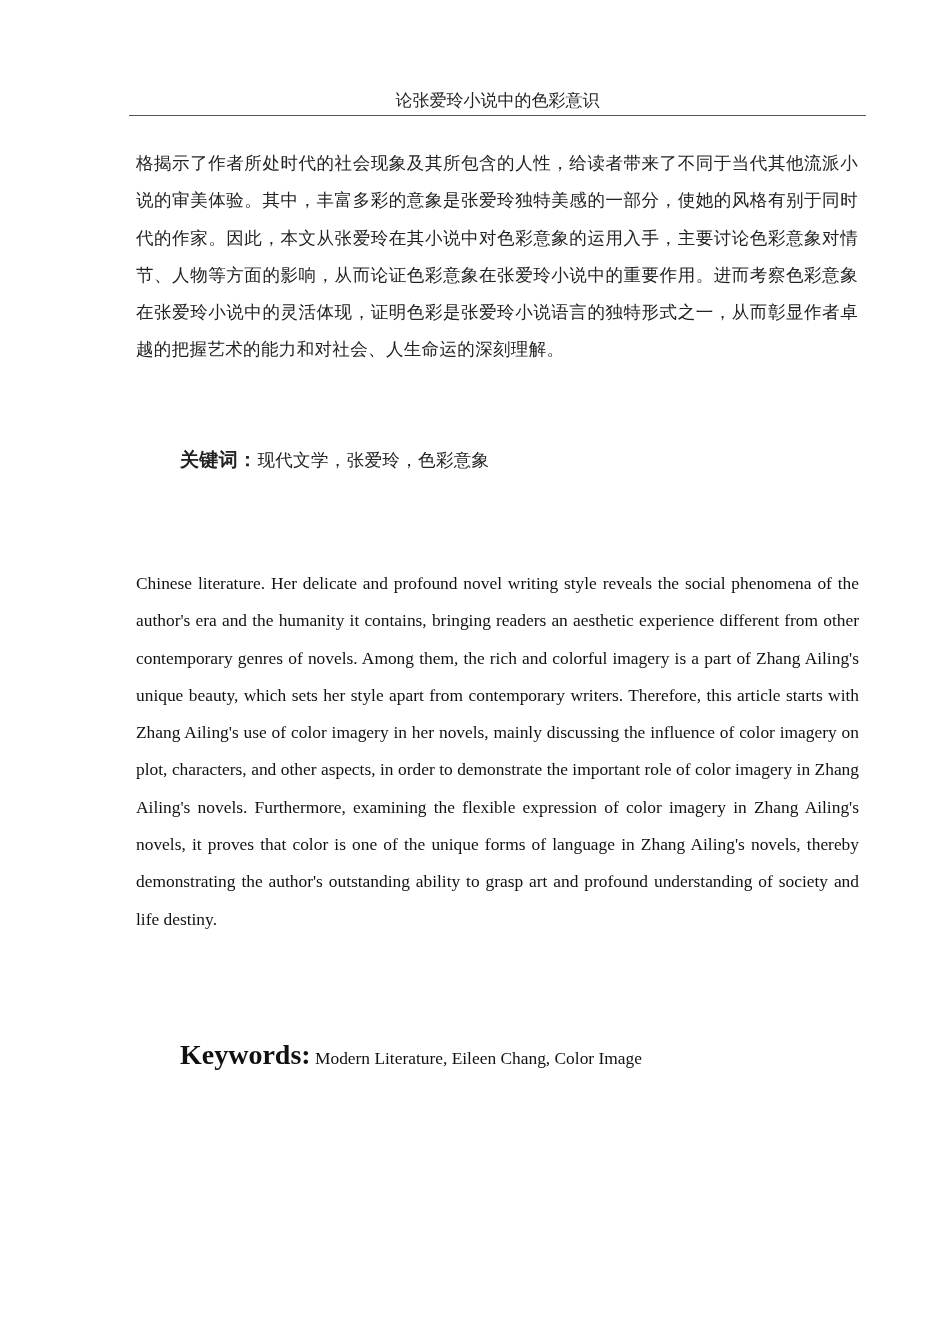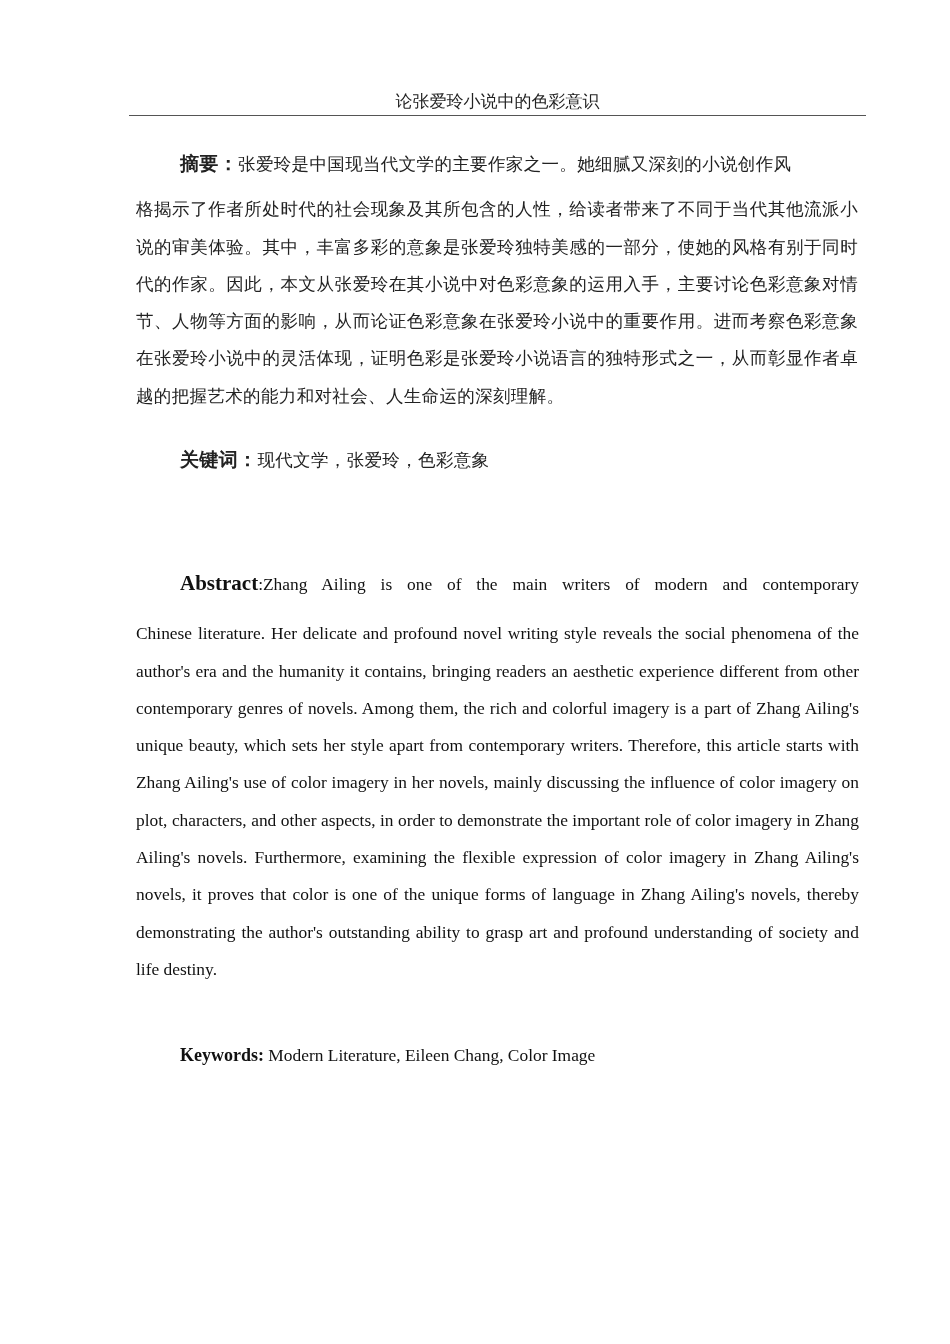--- a/index.html
+++ b/index.html
@@ -15,21 +15,21 @@
       color: #111111;
     }
     .page-header {
       position: absolute;
       left: 129px;
       top: 90px;
       width: 737px;
       height: 25px;
       border-bottom: 1px solid #555555;
       text-align: center;
-      font-family: Liberation Serif, serif;
+      font-family: Liberation Mono, monospace;
       font-size: 17px;
       line-height: 24px;
       color: #222222;
     }
     .cn-abstract {
       position: absolute;
       left: 136px;
       top: 145px;
       width: 722px;
       font-family: "DejaVu Serif", "Liberation Serif", serif;
@@ -86,40 +86,38 @@
     .en-keywords {
       position: absolute;
       left: 180px;
       top: 1037px;
       font-family: "Liberation Serif", "DejaVu Serif", serif;
       font-size: 17.4px;
       line-height: 36px;
       color: #111111;
     }
     .en-keywords .en-label {
-      font-size: 18px;
+      font-size: 28px;
       margin-top: 24px;
     }
   </style>
 </head>
 <body>
 
 <div class="page-header">
   <span>论张爱玲小说中的色彩意识</span>
 </div>
 
 <div class="cn-abstract">
-  <span class="first-line"><span class="cn-label">摘要：</span><span>张爱玲是中国现当代文学的主要作家之一。她细腻又深刻的小说创作风</span></span>
   <span>格揭示了作者所处时代的社会现象及其所包含的人性，给读者带来了不同于当代其他流派小说的审美体验。其中，丰富多彩的意象是张爱玲独特美感的一部分，使她的风格有别于同时代的作家。因此，本文从张爱玲在其小说中对色彩意象的运用入手，主要讨论色彩意象对情节、人物等方面的影响，从而论证色彩意象在张爱玲小说中的重要作用。进而考察色彩意象在张爱玲小说中的灵活体现，证明色彩是张爱玲小说语言的独特形式之一，从而彰显作者卓越的把握艺术的能力和对社会、人生命运的深刻理解。</span>
 </div>
 
 <div class="cn-keywords">
   <span class="cn-label">关键词：</span><span>现代文学，张爱玲，色彩意象</span>
 </div>
 
 <div class="en-abstract">
-  <span class="first-line"><span class="en-label">Abstract</span><span>:</span><span>Zhang Ailing is one of the main writers of modern and contemporary</span></span>
   <span>Chinese literature. Her delicate and profound novel writing style reveals the social phenomena of the author's era and the humanity it contains, bringing readers an aesthetic experience different from other contemporary genres of novels. Among them, the rich and colorful imagery is a part of Zhang Ailing's unique beauty, which sets her style apart from contemporary writers. Therefore, this article starts with Zhang Ailing's use of color imagery in her novels, mainly discussing the influence of color imagery on plot, characters, and other aspects, in order to demonstrate the important role of color imagery in Zhang Ailing's novels. Furthermore, examining the flexible expression of color imagery in Zhang Ailing's novels, it proves that color is one of the unique forms of language in Zhang Ailing's novels, thereby demonstrating the author's outstanding ability to grasp art and profound understanding of society and life destiny.</span>
 </div>
 
 <div class="en-keywords">
   <span class="en-label">Keywords:</span><span> Modern Literature, Eileen Chang, Color Image</span>
 </div>
 
 </body></html>

